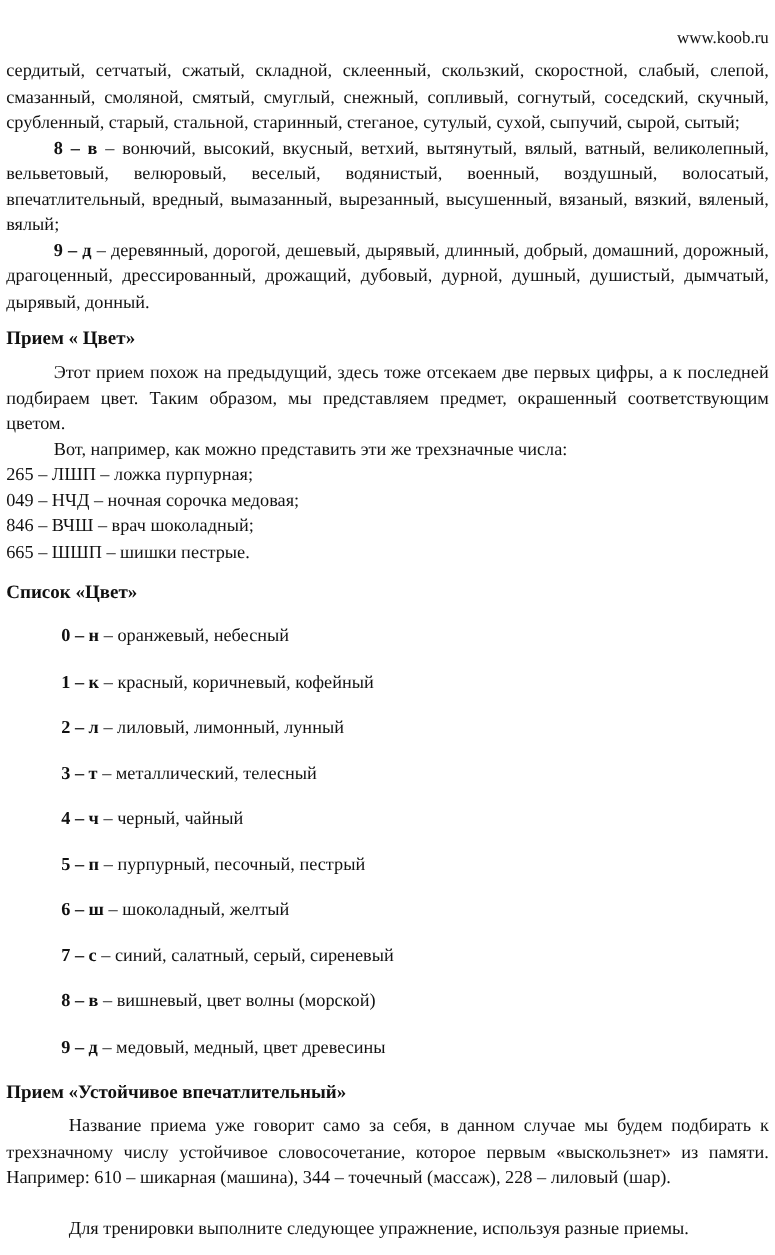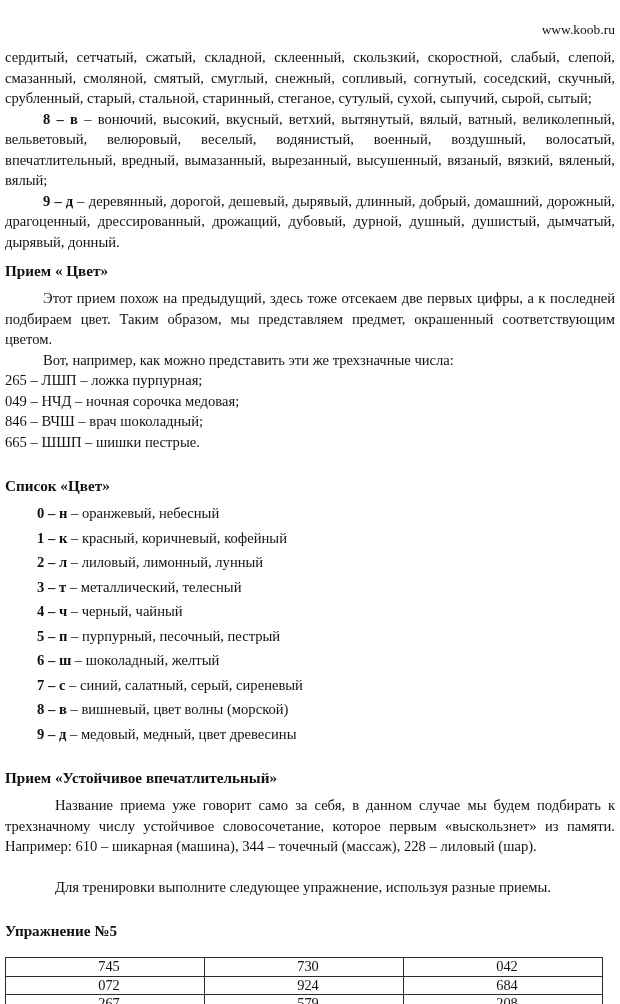--- a/index.html
+++ b/index.html
@@ -11,23 +11,23 @@
   .page { padding: 0 5px 0 5px; width: 610px; }
   .site { text-align: right; font-size: 13.5px; line-height: 17px; padding-top: 21px; margin-bottom: 9px; }
   p.body { margin: 0; font-size: 14.6px; line-height: 20.5px; text-align: justify; }
   p.left { text-align: left; }
   .ind { text-indent: 38px; }
   .ind-lg { text-indent: 50px; }
   h3 {
     margin: 9px 0 8px 0; font-size: 15.2px; line-height: 19px;
     text-align: left; font-weight: bold;
   }
-  h3.sp-top { margin-top: 24px; }
+  h3.sp-top { margin-top: 12px; }
   .color-list { margin-left: 28px; }
-  .color-list p { margin: 4px; font-size: 14.6px; line-height: 20.5px; text-align: left; }
+  .color-list p { margin: 16px; font-size: 14.6px; line-height: 20.5px; text-align: left; }
   .gap-line { height: 20px; }
   table.ex {
     border-collapse: collapse; margin-top: 17px; width: 572px;
     table-layout: fixed;
   }
   table.ex td {
     border: 1px solid #2b2b2b; width: 190px; height: 17.6px;
     font-size: 14.4px; line-height: 17px; padding: 0 0 0 8px;
     text-align: center; vertical-align: middle;
   }

